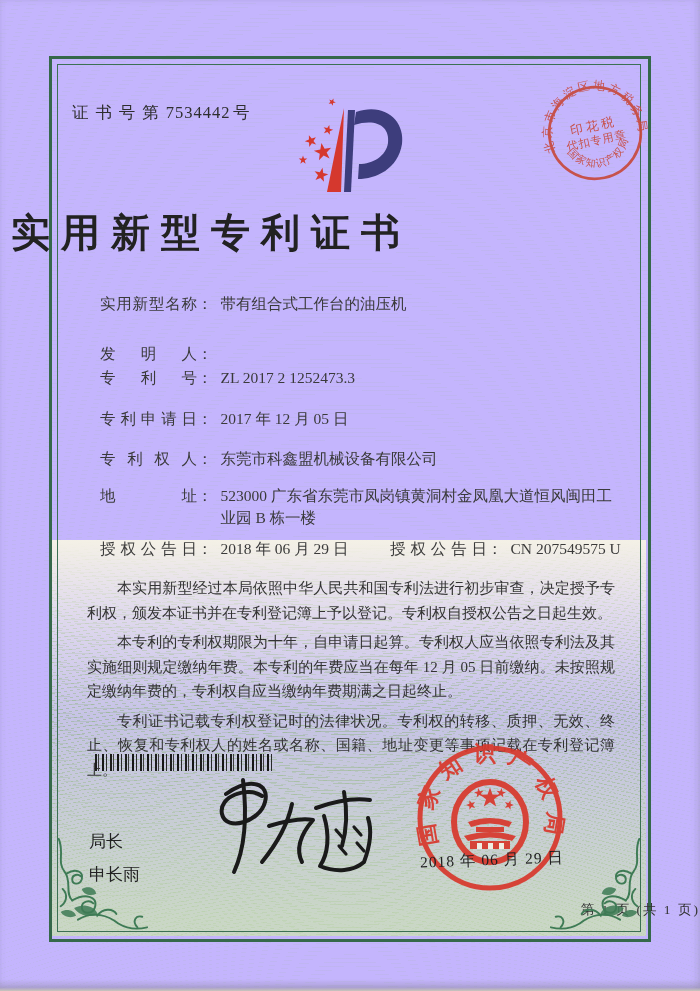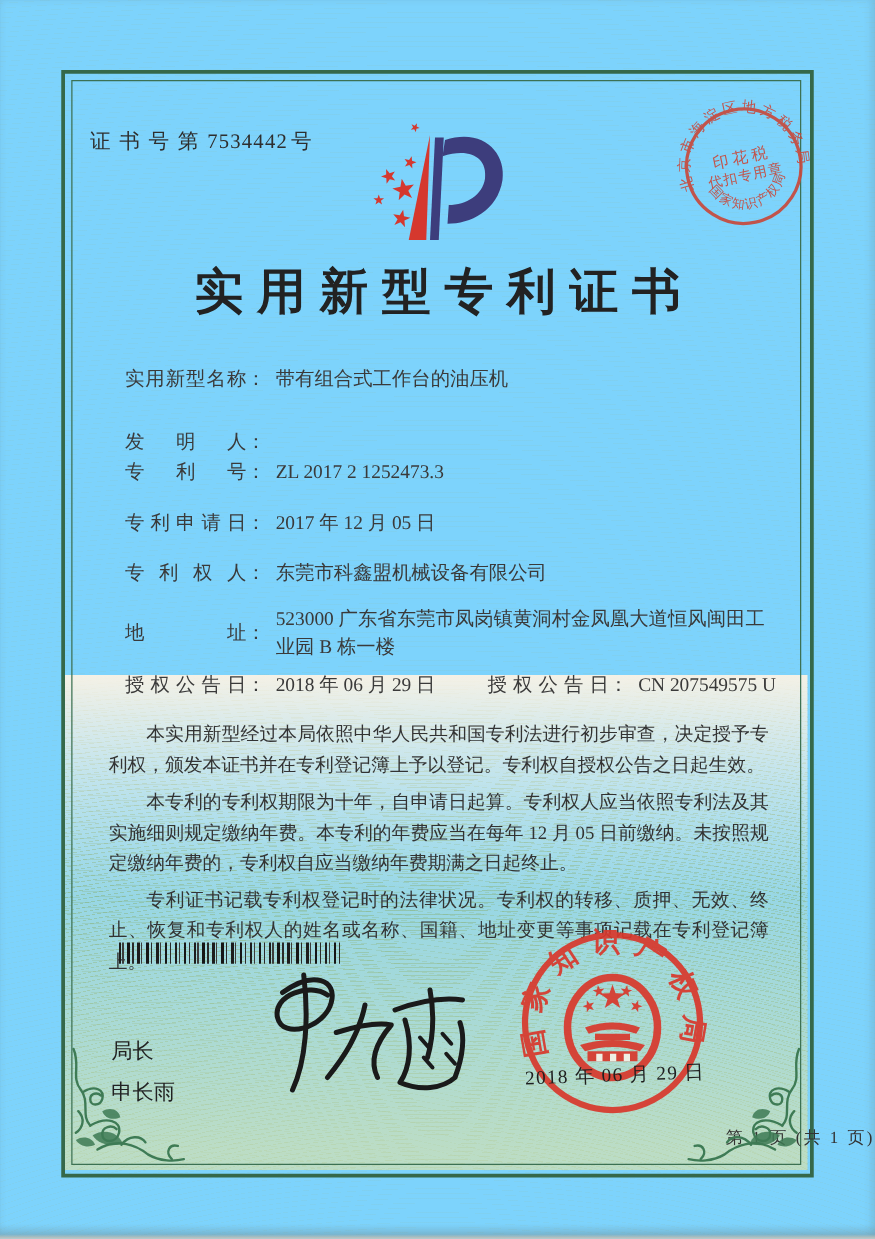--- a/index.html
+++ b/index.html
@@ -1,19 +1,19 @@
 <!DOCTYPE html>
 <html><head>
 <meta charset="utf-8">
 <style>
   html,body{margin:0;padding:0;}
   body{width:700px;height:991px;overflow:hidden;
        font-family:"Liberation Serif","DejaVu Serif",serif;
        background:#f3f0e4;}
-  .page{position:relative;width:700px;height:991px;background:#7dd3fc;
+  .page{position:relative;width:700px;height:991px;background:#c4b5fd;
         box-shadow:inset -4px 0 6px rgba(90,90,80,.10), inset 0 -4px 6px rgba(90,90,80,.10);}
   
   .page-texture{position:absolute;inset:0;pointer-events:none;
     background:repeating-radial-gradient(ellipse 1000px 480px at 50% 120%, rgba(150,180,140,.10) 0 1px, rgba(0,0,0,0) 1px 8px);}
   
   .waves{position:absolute;left:52px;top:540px;width:594px;height:396px;pointer-events:none;
     background:
       linear-gradient(180deg, #f4f1e6 0%, rgba(244,241,230,0) 45%),
       linear-gradient(180deg, rgba(213,229,197,0) 8%, rgba(203,223,184,.80) 96%),
       repeating-radial-gradient(ellipse 900px 420px at 50% 135%, rgba(96,150,80,.45) 0 1px, rgba(0,0,0,0) 1px 7px),
@@ -22,26 +22,26 @@
   .frame-outer{position:absolute;left:49px;top:56px;width:596px;height:880px;border:3px solid #35684a;}
   .frame-inner{position:absolute;left:57px;top:64px;width:582px;height:866px;border:1px solid #3c7153;}
 
   .cert-number{position:absolute;left:72px;top:102px;font-size:16.5px;color:#2e2e2e;}
   .cert-number .sp{letter-spacing:.42em;}
   .cert-number .num{letter-spacing:.06em;padding-right:.15em;}
 
   .logo{position:absolute;left:288px;top:96px;}
   .stamp{position:absolute;left:534px;top:72px;opacity:.92;}
 
-  .title{position:absolute;left:0;top:206px;width:700px;text-align:center;
+  .title{position:absolute;left:0;top:206px;width:700px;
          font-size:39px;font-weight:600;letter-spacing:11px;text-indent:11px;color:#222;}
 
   .fields{position:absolute;left:100px;top:292px;width:526px;font-size:15.5px;color:#3a3a3a;}
   .frow{display:flex;line-height:24px;position:relative;}
-  .frow.addr{line-height:22px;align-items:center;}
+  .frow.addr{line-height:22px;}
   .flabel{width:97px;flex:0 0 97px;text-align:justify;text-align-last:justify;}
   .fcolon{flex:0 0 auto;}
   .fvalue{flex:1 1 auto;padding-left:8px;}
   .pair{display:flex;}
   .pair.right{position:absolute;left:290px;top:0;}
   .pair .flabel{width:97px;flex:0 0 97px;}
 
   .paras{position:absolute;left:87px;top:576px;width:528px;font-size:15px;line-height:24.5px;
          color:#333;text-align:justify;}
   .paras p{margin:0 0 5px 0;text-indent:2em;}

